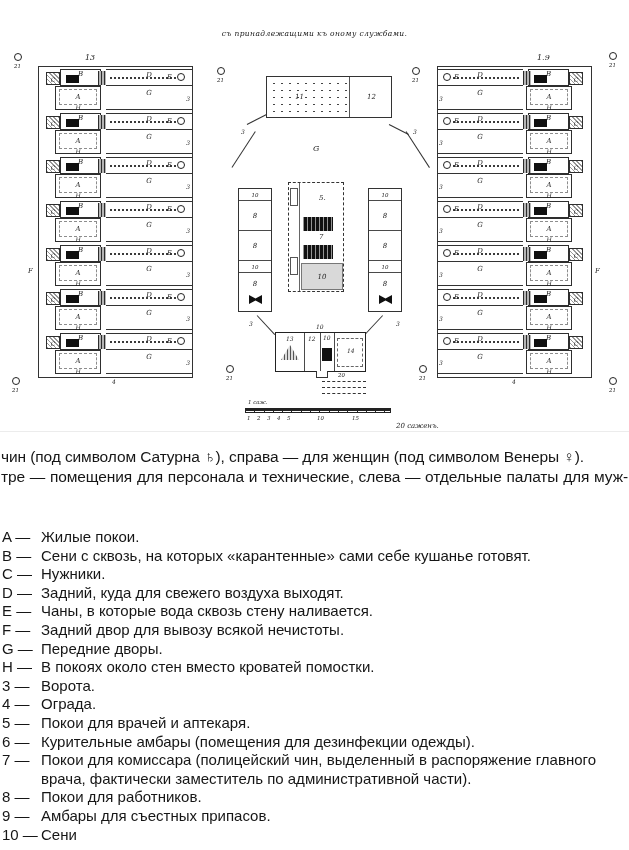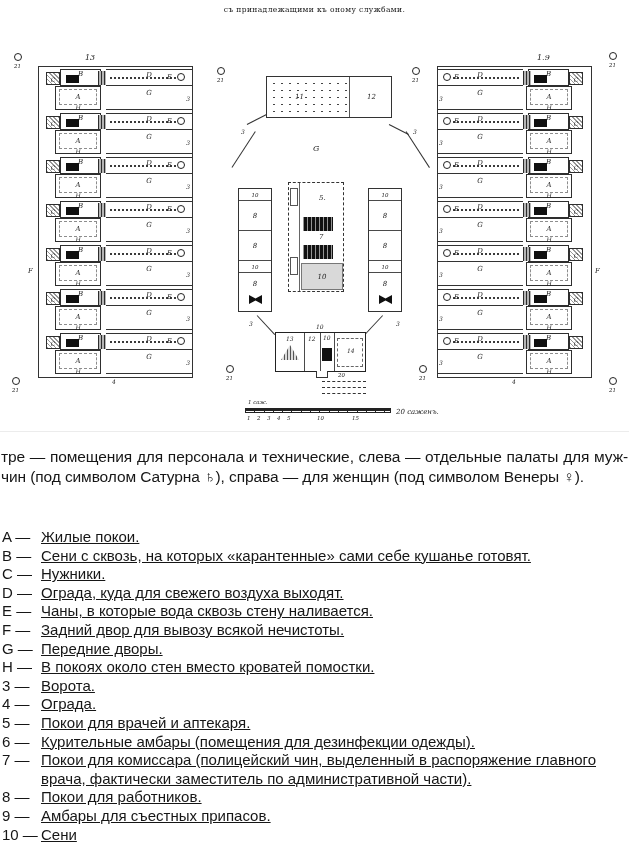--- a/index.html
+++ b/index.html
@@ -6,21 +6,21 @@
   html,body { background:#fff; }
   body { width:629px; height:850px; font-family:"Liberation Sans","DejaVu Sans",sans-serif; }
   .page { position:relative; width:629px; height:850px; overflow:hidden; background:#fff; }
 
   
   .plate { position:absolute; left:0; top:0; width:629px; height:438px; font-family:"DejaVu Serif",serif; color:#1d1d1d; }
   .ptitle { position:absolute; top:5px; left:0; right:0; text-align:center; color:#151515; }
   .pt1 { font-style:italic; font-size:10px; line-height:12px; letter-spacing:1px; }
   .pt2 { font-weight:700; font-size:12.5px; line-height:15px; letter-spacing:1.5px; }
   .pt3 { font-style:italic; font-size:9.5px; line-height:11px; }
-  .pt4 { font-size:7.5px; line-height:9px; letter-spacing:.4px; }
+  .pt4 { font-style:italic; font-size:7.5px; line-height:9px; letter-spacing:.4px;margin-top:24px; }
 
   .vl { position:absolute; width:1.3px; background:#333; }
   .hl { position:absolute; height:1.3px; background:#333; }
   .lbl { position:absolute; font-style:italic; font-size:7px; line-height:7px; color:#1d1d1d; white-space:nowrap; }
   .tiny { font-size:6px; line-height:6px; }
   .micro { font-size:5.5px; line-height:6px; }
 
   
   .unit { position:absolute; height:41px; }
   .u-left  { left:46px;  width:146px; }
@@ -93,21 +93,21 @@
   
   .caption { position:absolute; top:447px; left:1px; width:627px; color:#161616; }
   .capline { font-size:15.5px; line-height:19.6px; letter-spacing:-.1px; text-align:justify; text-align-last:justify; }
   .capline.last { text-align:left; text-align-last:auto; }
   .legend { position:absolute; top:520px; left:2px; width:626px; color:#161616; }
   .lhead { font-size:15.3px; line-height:19px; }
   .lhead .it { font-style:italic; }
   .litems { margin-top:8px; }
   .lrow { display:flex; font-size:15px; line-height:18.6px; }
   .lkey { flex:0 0 39px; }
-  .ltext { flex:1; white-space:pre-wrap;text-decoration:underline; }
+  .ltext { flex:1; white-space:pre-wrap; }
 </style>
 </head>
 <body>
 
 <div class="page">
 
   <div class="plate" id="plate">
 
     <div class="ptitle">
       <div class="pt4">съ принадлежащими къ оному службами.</div>
@@ -212,21 +212,21 @@
       <span class="lbl tiny" style="left:71px;top:15px">14</span>
       <span class="lbl tiny" style="left:40px;top:-9px">10</span>
     </div>
 
     <span class="lbl micro" style="left:338px;top:372px">20</span>
     <div class="road" style="top:381px"></div>
     <div class="road" style="top:387px"></div>
     <div class="road" style="top:393px"></div>
     <span class="lbl micro" style="left:248px;top:399px">1 саж.</span>
     <div class="sbar"></div>
-    <span class="lbl" style="left:396px;top:409px">20 саженъ.</span>
+    <span class="lbl" style="left:396px;top:423px">20 саженъ.</span>
 
     <div class="hl" style="left:0;top:431px;width:629px;background:#ececec"></div>
   <div class="unit u-left" style="top: 69px;">
         <div class="cellC">
           <span class="lbl">C</span>
         </div>
         <div class="cellB">
           <span class="lbl lblB">B</span>
           <i class="stove"></i>
         </div>
@@ -585,41 +585,41 @@
       <span class="lbl micro" style="left: 247px; top: 415px;">1</span>
       <span class="lbl micro" style="left: 257px; top: 415px;">2</span>
       <span class="lbl micro" style="left: 267px; top: 415px;">3</span>
       <span class="lbl micro" style="left: 277px; top: 415px;">4</span>
       <span class="lbl micro" style="left: 287px; top: 415px;">5</span>
       <span class="lbl micro" style="left: 317px; top: 415px;">10</span>
       <span class="lbl micro" style="left: 352px; top: 415px;">15</span>
     </div>
 
   <div class="caption">
+    <div class="capline last">чин (под символом Сатурна ♄), справа — для женщин (под символом Венеры ♀).</div>
     <div class="capline">тре — помещения для персонала и технические, слева — отдельные палаты для муж-</div>
-    <div class="capline last">чин (под символом Сатурна ♄), справа — для женщин (под символом Венеры ♀).</div>
   </div>
 
   <div class="legend">
     <div class="litems" id="litems">
         <div class="lrow">
           <span class="lkey">A —</span>
           <span class="ltext">Жилые покои.</span>
         </div>
         <div class="lrow">
           <span class="lkey">B —</span>
           <span class="ltext">Сени с сквозь, на которых «карантенные» сами себе кушанье готовят.</span>
         </div>
         <div class="lrow">
           <span class="lkey">C —</span>
           <span class="ltext">Нужники.</span>
         </div>
         <div class="lrow">
           <span class="lkey">D —</span>
-          <span class="ltext">Ограда, куда для свежего воздуха выходят.</span>
+          <span class="ltext">Задний, куда для свежего воздуха выходят.</span>
         </div>
         <div class="lrow">
           <span class="lkey">E —</span>
           <span class="ltext">Чаны, в которые вода сквозь стену наливается.</span>
         </div>
         <div class="lrow">
           <span class="lkey">F —</span>
           <span class="ltext">Задний двор для вывозу всякой нечистоты.</span>
         </div>
         <div class="lrow">

